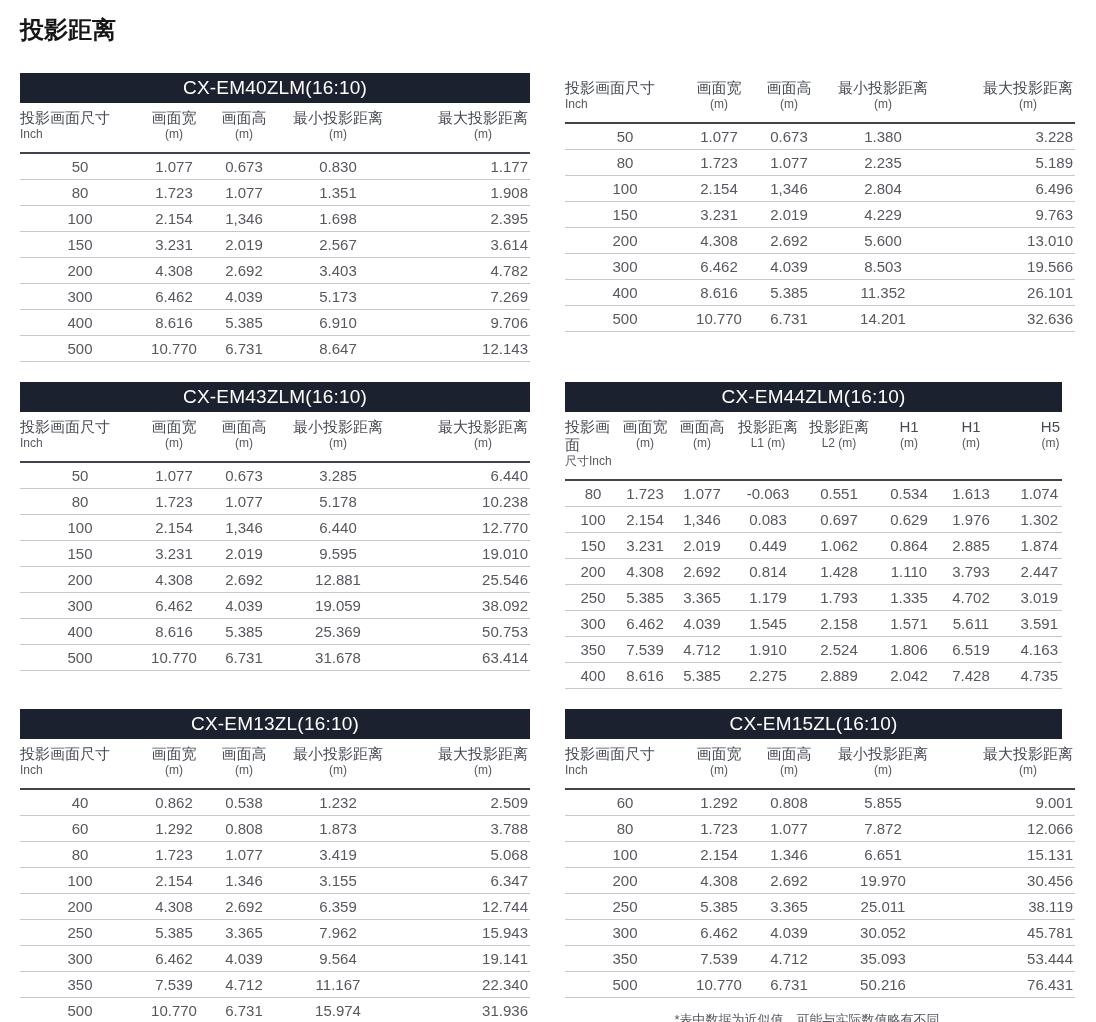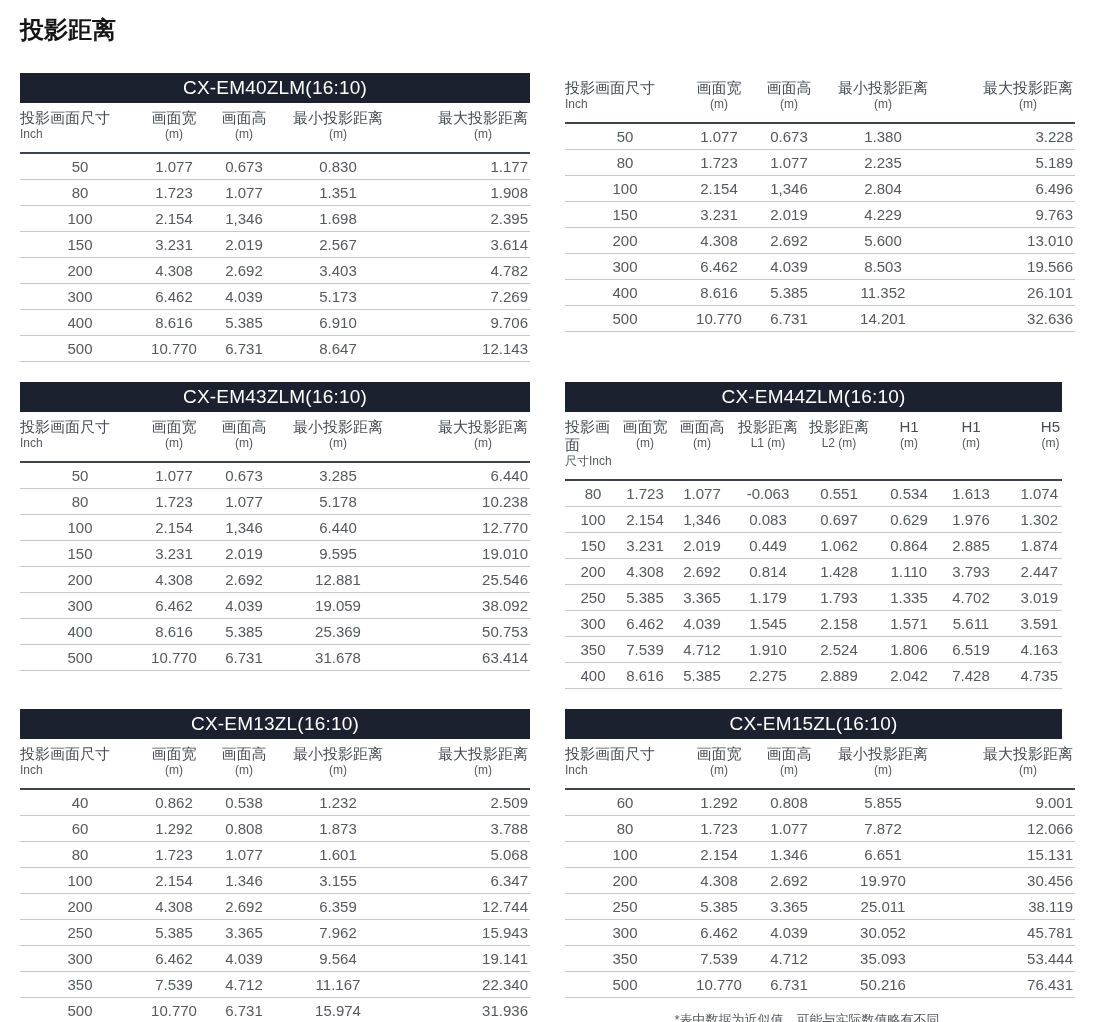--- a/index.html
+++ b/index.html
@@ -447,21 +447,21 @@
             <td class="a-left">60</td>
             <td class="a-center">1.292</td>
             <td class="a-center">0.808</td>
             <td class="a-center">1.873</td>
             <td class="a-right">3.788</td>
           </tr>
           <tr>
             <td class="a-left">80</td>
             <td class="a-center">1.723</td>
             <td class="a-center">1.077</td>
-            <td class="a-center">1.601</td>
+            <td class="a-center">3.419</td>
             <td class="a-right">5.068</td>
           </tr>
           <tr>
             <td class="a-left">100</td>
             <td class="a-center">2.154</td>
             <td class="a-center">1.346</td>
             <td class="a-center">3.155</td>
             <td class="a-right">6.347</td>
           </tr>
           <tr>

